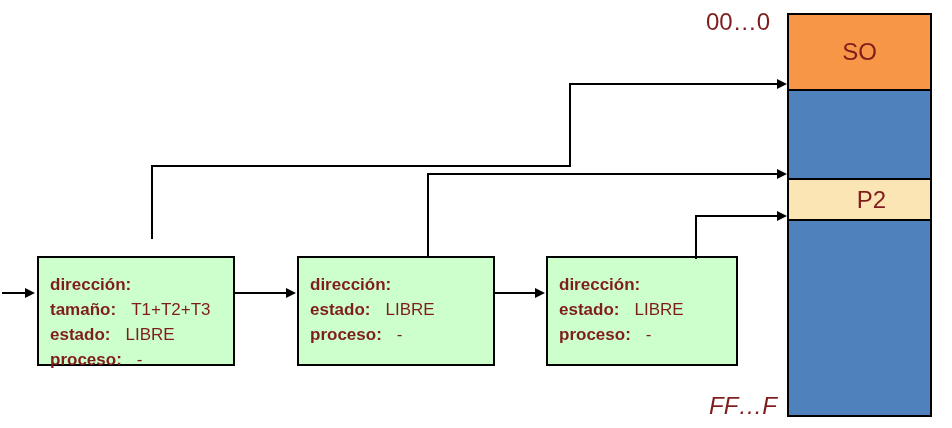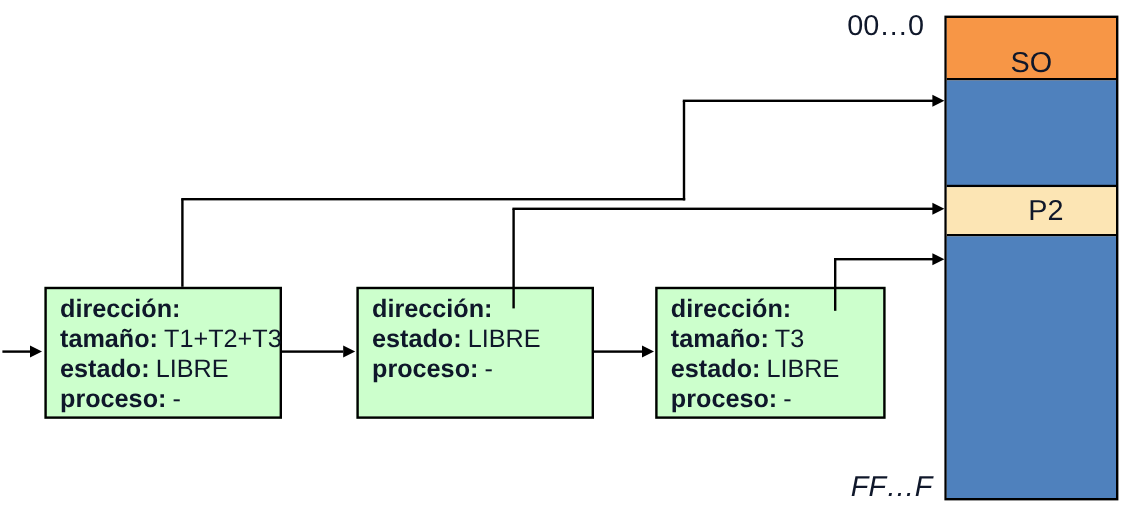--- a/index.html
+++ b/index.html
@@ -1,47 +1,47 @@
 <!DOCTYPE html>
 <html><head>
 <meta charset="utf-8">
 <style>
   html,body{margin:0;padding:0;background:#fff;}
   #canvas{
     position:relative;width:952px;height:428px;background:#ffffff;
-    font-family:"Liberation Sans", sans-serif;color:#0f172a;overflow:hidden;border-radius:21px;
+    font-family:"Liberation Sans", sans-serif;color:#7f1d1d;overflow:hidden;border-radius:21px;
   }
   
   .membar{
     position:absolute;left:787px;top:13px;width:145px;height:404px;
     border:2px solid #000;box-sizing:border-box;
     display:flex;flex-direction:column;
   }
   .seg{
     box-sizing:border-box;display:flex;align-items:center;justify-content:center;
     font-size:24px;line-height:1;border-bottom:2px solid #000;
   }
   .seg:last-child{border-bottom:none;}
-  .seg-so{height:52px;align-items:flex-end;}
+  .seg-so{height:76px;}
   .seg-free1{height:89px;}
   .seg-p2{height:41px;}
   .seg-free2{flex:1;}
   .addr{
     position:absolute;font-size:24px;line-height:1.1;text-align:right;width:170px;
   }
   .addr-top{left:600px;top:9px;}
   .addr-bottom{left:607px;top:393px;font-style:italic;}
   
   .node{
-    position:absolute;top:239px;height:110px;box-sizing:border-box;
+    position:absolute;top:256px;height:110px;box-sizing:border-box;
     background:#CCFFCC;border:2px solid #000;
-    padding:4px 6px 0 11px;font-size:21px;line-height:25px;white-space:nowrap;
+    padding:14px 6px 0 11px;font-size:17px;line-height:25px;white-space:nowrap;
   }
   .node .lbl{font-weight:bold;}
-  .node .val{margin-left:5px;}
+  .node .val{margin-left:15px;}
   .row{height:25px;}
   
   .ln{position:absolute;background:#000;}
   .tri-r{
     position:absolute;width:0;height:0;
     border-top:5px solid transparent;border-bottom:5px solid transparent;
     border-left:10px solid #000;
   }
 </style>
 </head>
@@ -92,23 +92,20 @@
     <div class="row">
       <span class="lbl">proceso:</span><span class="val">-</span>
     </div>
   </div>
 
   <div class="node" style="left: 546px; width: 192px; background-color: rgb(204, 255, 204);">
     <div class="row">
       <span class="lbl">dirección:</span><span class="val"></span>
     </div>
     <div class="row">
-      <span class="lbl">tamaño:</span><span class="val">T3</span>
-    </div>
-    <div class="row">
       <span class="lbl">estado:</span><span class="val">LIBRE</span>
     </div>
     <div class="row">
       <span class="lbl">proceso:</span><span class="val">-</span>
     </div>
   </div>
 
   <div>
     <div class="ln" style="left:2px;top:292px;width:24px;height:2px;"></div>
     <div class="tri-r" style="left:25px;top:288px;"></div>

